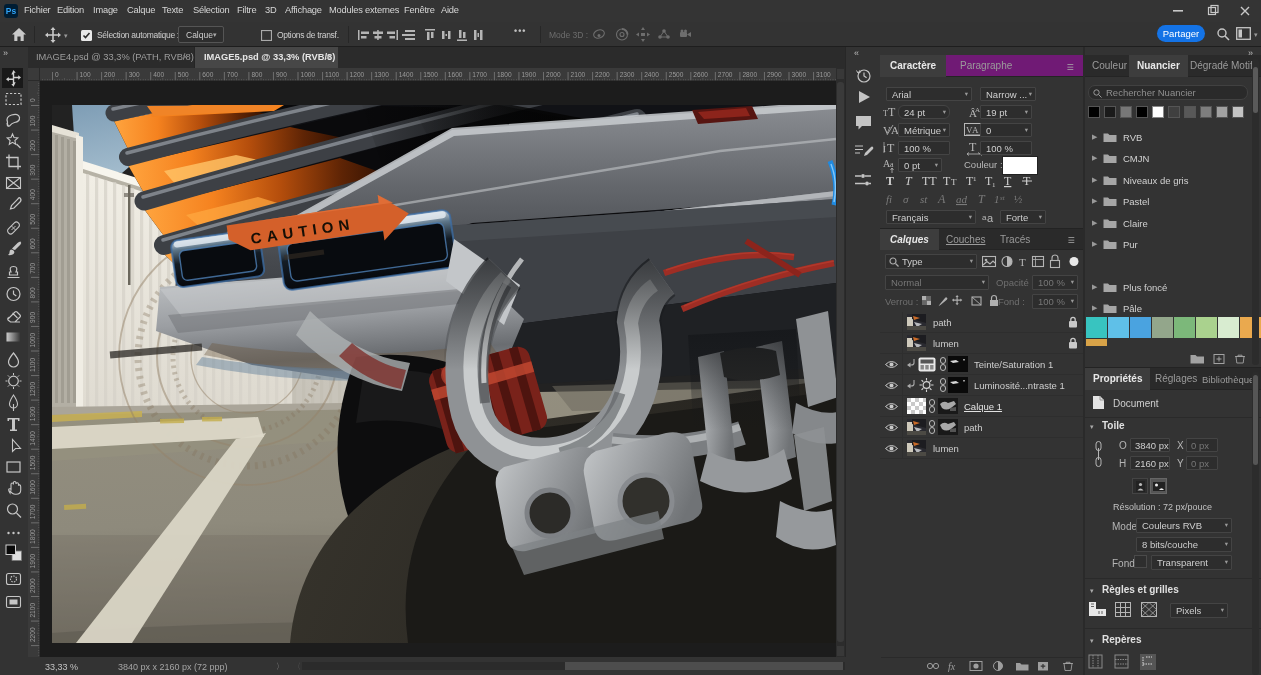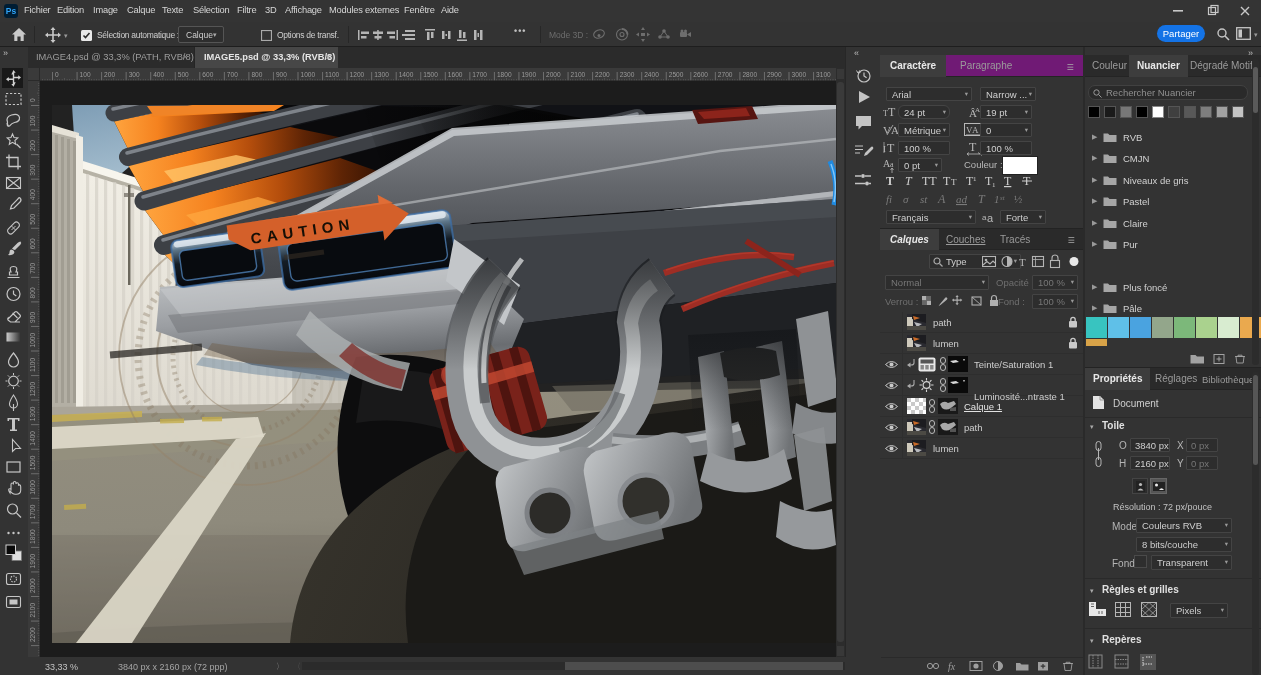--- a/index.html
+++ b/index.html
@@ -1353,21 +1353,21 @@
     <div style="position:absolute;left:120px;top:163px;width:46px;height:14px;background:#2d2d2d;border:1px solid #444;border-radius:1px;box-sizing:border-box;white-space:nowrap;color:#cfcfcf;font-size:9.5px;color:#cfcfcf;">
       <span style="position:absolute;left:5px;top:1px;">Forte</span>
       <span style="position:absolute;right:3px;top:2px;color:#999;font-size:6.5px;">▾</span>
     </div>
     <div style="position:absolute;left:0;top:181px;width:203px;height:22px;background:#2a2a2a;border-top:1px solid #232323;border-bottom:1px solid #242424;box-sizing:border-box;">
       <div style="position:absolute;left:0px;top:0;height:21px;background:#3d3d3d;color:#e8e8e8;font-weight:bold;font-size:10px;line-height:21px;padding:0 10px;font-style:italic;">Calques</div>
       <div style="position:absolute;left:58px;top:0;height:21px;color:#9b9b9b;font-size:10px;line-height:21px;padding:0 8px;text-decoration:underline;">Couches</div>
       <div style="position:absolute;left:112px;top:0;height:21px;color:#9b9b9b;font-size:10px;line-height:21px;padding:0 8px;">Tracés</div>
       <span style="position:absolute;right:8px;top:7px;color:#aaa;font-size:8px;">☰</span>
     </div>
-    <div style="position:absolute;left:5px;top:207px;width:92px;height:15px;background:#2d2d2d;border:1px solid #444;border-radius:1px;box-sizing:border-box;white-space:nowrap;color:#cfcfcf;font-size:9.5px;margin-left:44px;">
+    <div style="position:absolute;left:5px;top:207px;width:92px;height:15px;background:#2d2d2d;border:1px solid #444;border-radius:1px;box-sizing:border-box;white-space:nowrap;color:#cfcfcf;font-size:9.5px;">
       <svg style="position:absolute;left:3px;top:2px" width="10" height="10" viewBox="0 0 10 10">
         <circle cx="4" cy="4" r="3" fill="none" stroke="#aaa" stroke-width="1.2"></circle>
         <path d="M6.5 6.5 L9.5 9.5" stroke="#aaa" stroke-width="1.2"></path>
       </svg>
       <span style="position:absolute;left:16px;top:1px;">Type</span>
       <span style="position:absolute;right:3px;top:2px;color:#999;font-size:6.5px;">▾</span>
     </div>
     <svg style="position:absolute;left:102px;top:207px;" width="100" height="15" viewBox="0 0 100 15">
       <g fill="none" stroke="#b5b5b5" stroke-width="1.1">
         <rect x="0.5" y="2.5" width="13" height="10"></rect>
@@ -1491,21 +1491,21 @@
     </svg>
     <svg style="position:absolute;left:59px;top:331px" width="8" height="14" viewBox="0 0 8 14">
       <rect x="1.5" y="0.5" width="5" height="6" rx="2.5" fill="none" stroke="#b9b9b9"></rect>
       <rect x="1.5" y="7.5" width="5" height="6" rx="2.5" fill="none" stroke="#b9b9b9"></rect>
     </svg>
     <svg style="position:absolute;left:68px;top:330px" width="20" height="16" viewBox="0 0 20 16">
       <rect width="20" height="16" fill="#0a0a0a"></rect>
       <path d="M2 5 l6 -1 3 2 -6 1 Z" fill="#d8d8d8"></path>
       <rect x="15" y="3" width="2" height="1.5" fill="#999"></rect>
     </svg>
-    <span style="position:absolute;left:94px;top:333px;font-size:9.5px;color:#cfcfcf;margin-top:11px;">Luminosité...ntraste 1</span>
+    <span style="position:absolute;left:94px;top:333px;font-size:9.5px;color:#cfcfcf;">Luminosité...ntraste 1</span>
     <svg style="position:absolute;left:5px;top:355px" width="13" height="9" viewBox="0 0 13 9">
       <path d="M0.5 4.5 Q6.5 -1.5 12.5 4.5 Q6.5 10.5 0.5 4.5 Z" fill="none" stroke="#c9c9c9" stroke-width="1"></path>
       <circle cx="6.5" cy="4.5" r="2" fill="#c9c9c9"></circle>
     </svg>
     <svg style="position:absolute;left:27px;top:351px" width="19" height="16" viewBox="0 0 19 16">
       <rect width="19" height="16" fill="#fff"></rect>
       <rect x="0" y="0" width="4" height="4" fill="#cacaca"></rect>
       <rect x="8" y="0" width="4" height="4" fill="#cacaca"></rect>
       <rect x="16" y="0" width="4" height="4" fill="#cacaca"></rect>
       <rect x="4" y="4" width="4" height="4" fill="#cacaca"></rect>

